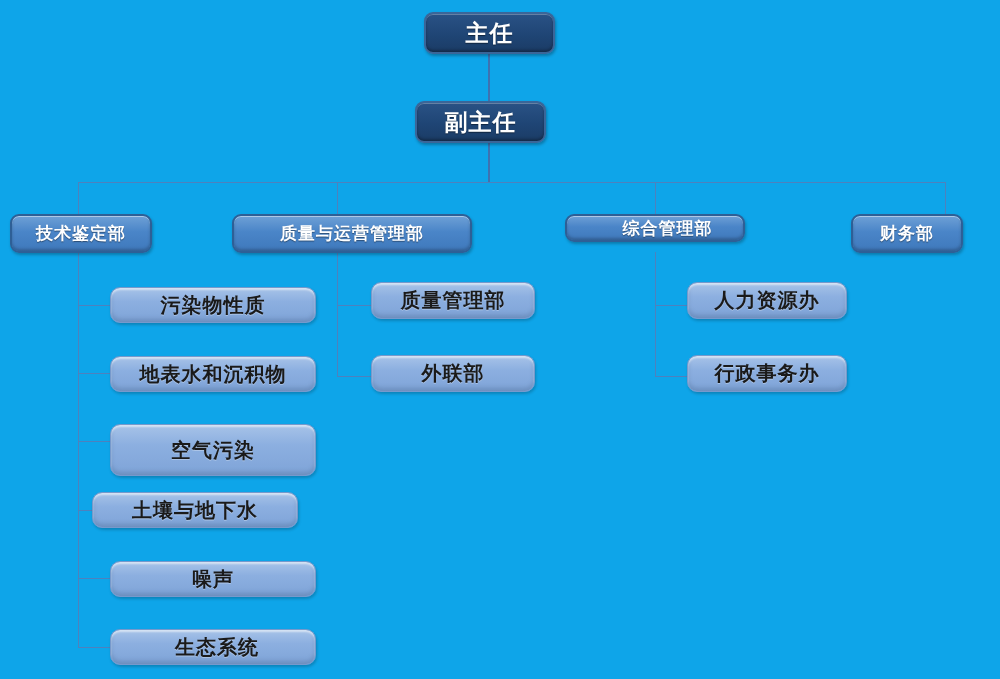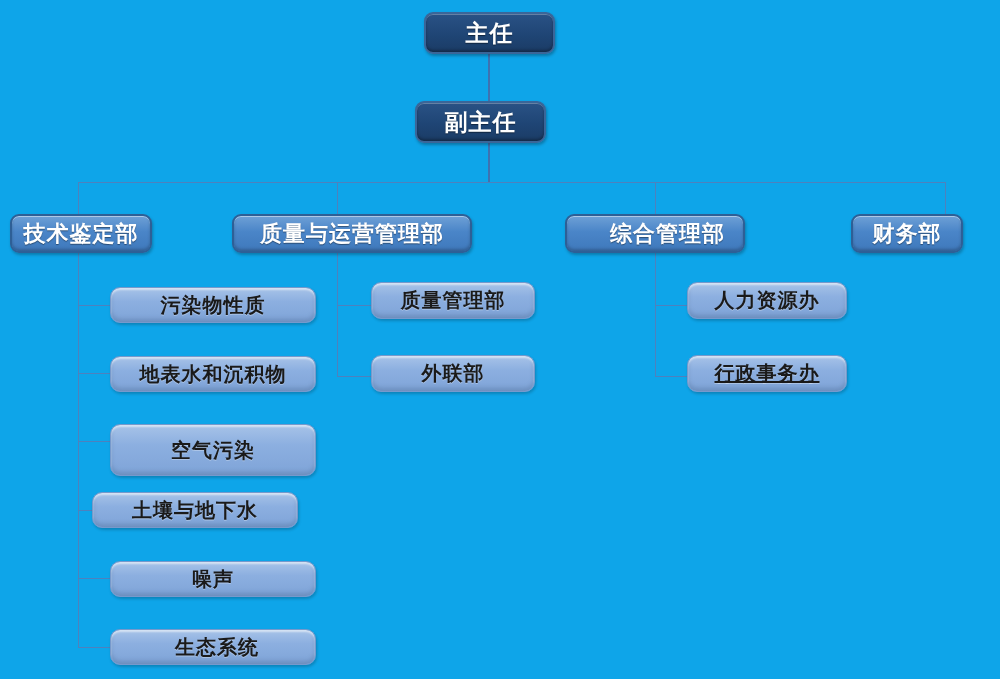--- a/index.html
+++ b/index.html
@@ -56,21 +56,21 @@
 
   
   .node.lvl2 {
     background: linear-gradient(180deg, #6EA0D6 0%, #4A85C8 45%, #3F79BC 100%);
     border: 2px solid #2E5F96;
     box-shadow: inset 0 1px 0 rgba(255,255,255,0.45),
                 inset 0 -2px 3px rgba(0,0,0,0.22),
                 1px 2px 3px rgba(0,0,0,0.25);
     color: #ffffff;
     font-weight: bold;
-    font-size: 22px;
+    font-size: 17px;
     text-shadow: 0 1px 1px rgba(0,0,0,0.40);
   }
 
   
   .node.lvl3 {
     background: linear-gradient(180deg, #A7C3E8 0%, #8CAFE0 40%, #7FA4D8 100%);
     border: 1px solid #7699CC;
     border-radius: 10px;
     box-shadow: inset 0 2px 2px rgba(255,255,255,0.55),
                 inset 0 -3px 4px rgba(80,110,150,0.40),
@@ -119,21 +119,21 @@
   <div class="node lvl1" style="left:415px; top:101px; width:131px; height:42px;">
     <span>副主任</span>
   </div>
 
   <div class="node lvl2" style="left:10px; top:214px; width:142px; height:39px;">
     <span>技术鉴定部</span>
   </div>
   <div class="node lvl2" style="left:232px; top:214px; width:240px; height:39px;">
     <span>质量与运营管理部</span>
   </div>
-  <div class="node lvl2" style="left:565px; top:214px; width:180px; height:39px;padding-left:25px;">
+  <div class="node lvl2" style="left:565px; top:214px; width:180px; height:28px;padding-left:25px;">
     <span>综合管理部</span>
   </div>
   <div class="node lvl2" style="left:851px; top:214px; width:112px; height:39px;">
     <span>财务部</span>
   </div>
 
   <div class="node lvl3" style="left:110px; top:287px; width:206px; height:36px;">
     <span>污染物性质</span>
   </div>
   <div class="node lvl3" style="left:110px; top:356px; width:206px; height:36px;">
@@ -155,17 +155,17 @@
   <div class="node lvl3" style="left:371px; top:282px; width:164px; height:37px;text-align:center;">
     <span>质量管理部</span>
   </div>
   <div class="node lvl3" style="left:371px; top:355px; width:164px; height:37px;">
     <span>外联部</span>
   </div>
 
   <div class="node lvl3" style="left:687px; top:282px; width:160px; height:37px;">
     <span>人力资源办</span>
   </div>
-  <div class="node lvl3" style="left:687px; top:355px; width:160px; height:37px;text-decoration:underline;">
+  <div class="node lvl3" style="left:687px; top:355px; width:160px; height:37px;">
     <span>行政事务办</span>
   </div>
 
 </div>
 
 </body></html>

